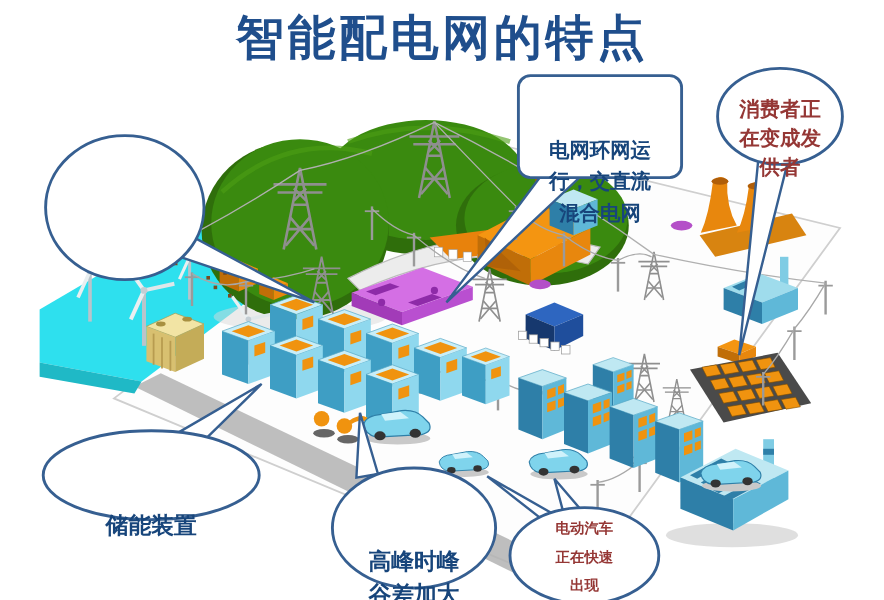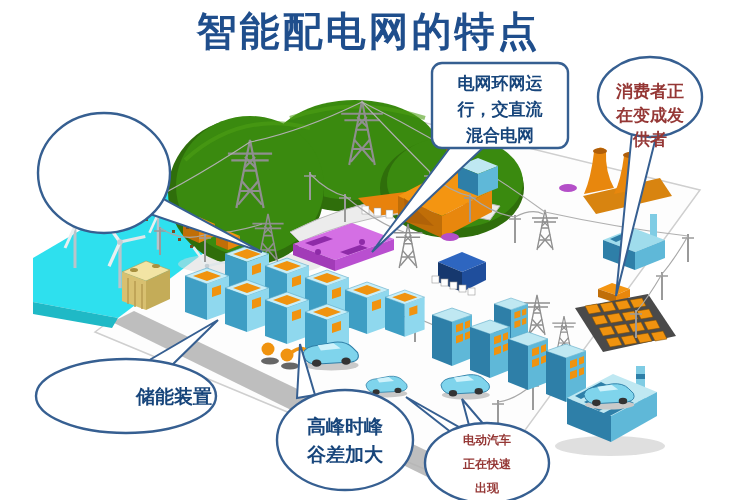--- a/index.html
+++ b/index.html
@@ -2,26 +2,26 @@
 <html><head>
 <meta charset="utf-8">
 <style>
   html,body{margin:0;padding:0;background:#fff;}
   .stage{position:relative;width:737px;height:500px;background:#ffffff;overflow:hidden;
          font-family:"Liberation Sans",sans-serif;}
   .stage svg{position:absolute;left:0;top:0;}
   .title{position:absolute;left:0;top:4px;width:737px;text-align:center;
          font-size:40px;font-weight:bold;letter-spacing:3px;color:#1F4E8C;}
   .co{position:absolute;text-align:center;font-weight:bold;white-space:pre-line;z-index:5;}
-  .navy{color:#17457B;}
+  .navy{color:#17457B;margin-top:42px;}
   .dred{color:#953735;}
   .c1{left:40px;top:119px;width:128px;font-size:19px;line-height:27px;}
   .c2{left:436px;top:71px;width:128px;font-size:17px;line-height:26px;}
   .c3{left:598px;top:80px;width:104px;font-size:17px;line-height:24px;}
-  .c4{left:40px;top:385px;width:172px;font-size:19px;line-height:24px;text-align:right;}
+  .c4{left:40px;top:385px;width:172px;font-size:19px;line-height:24px;}
   .c5{left:282px;top:413px;width:126px;font-size:19px;line-height:28px;}
   .c6{left:430px;top:428px;width:114px;font-size:12px;line-height:24px;}
 </style>
 </head>
 <body>
 
 <div class="stage">
 
 <svg width="737" height="500" viewBox="0 0 737 500">
   <defs>

